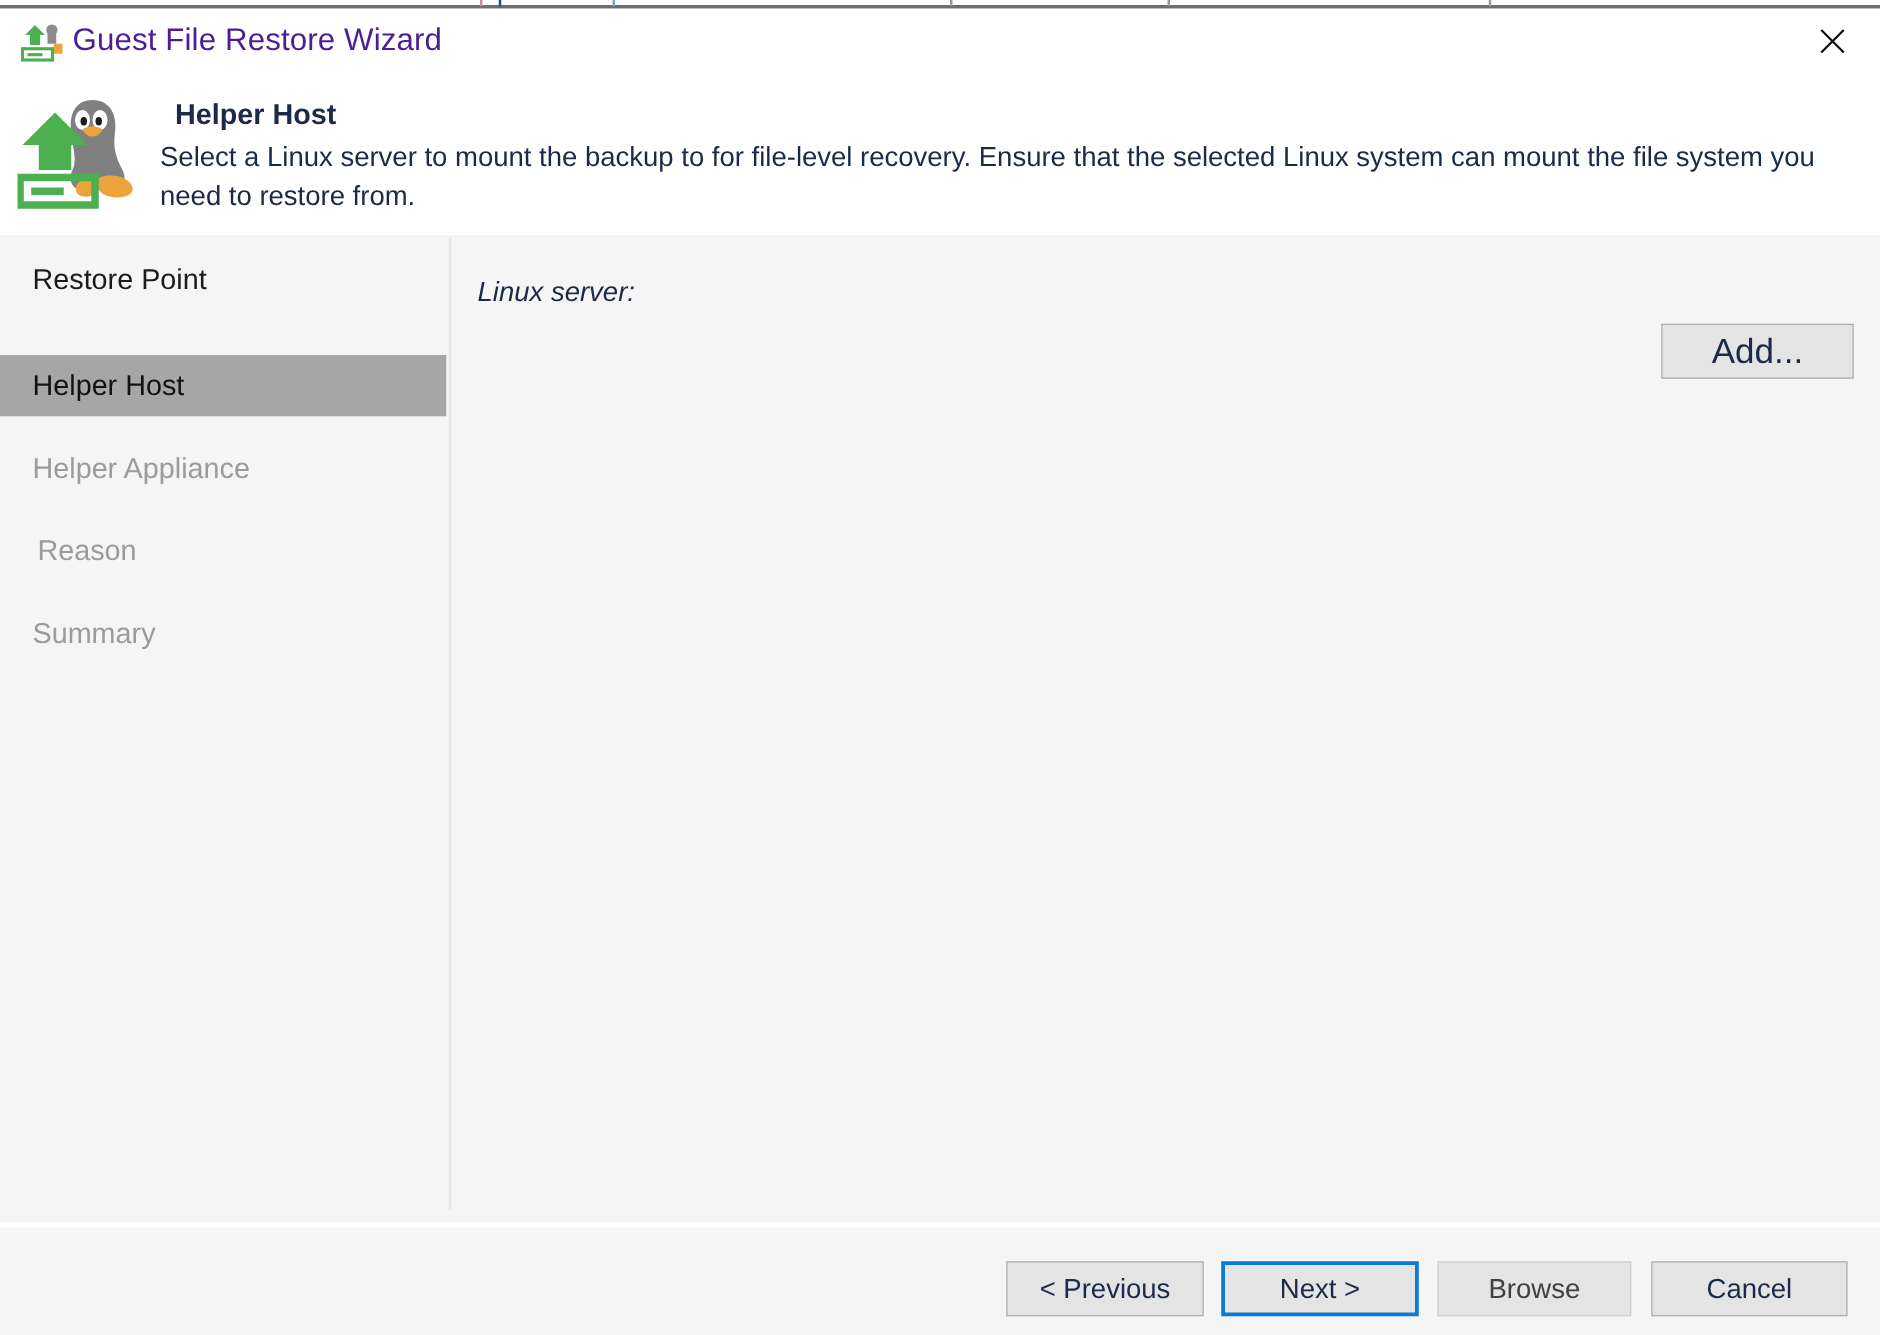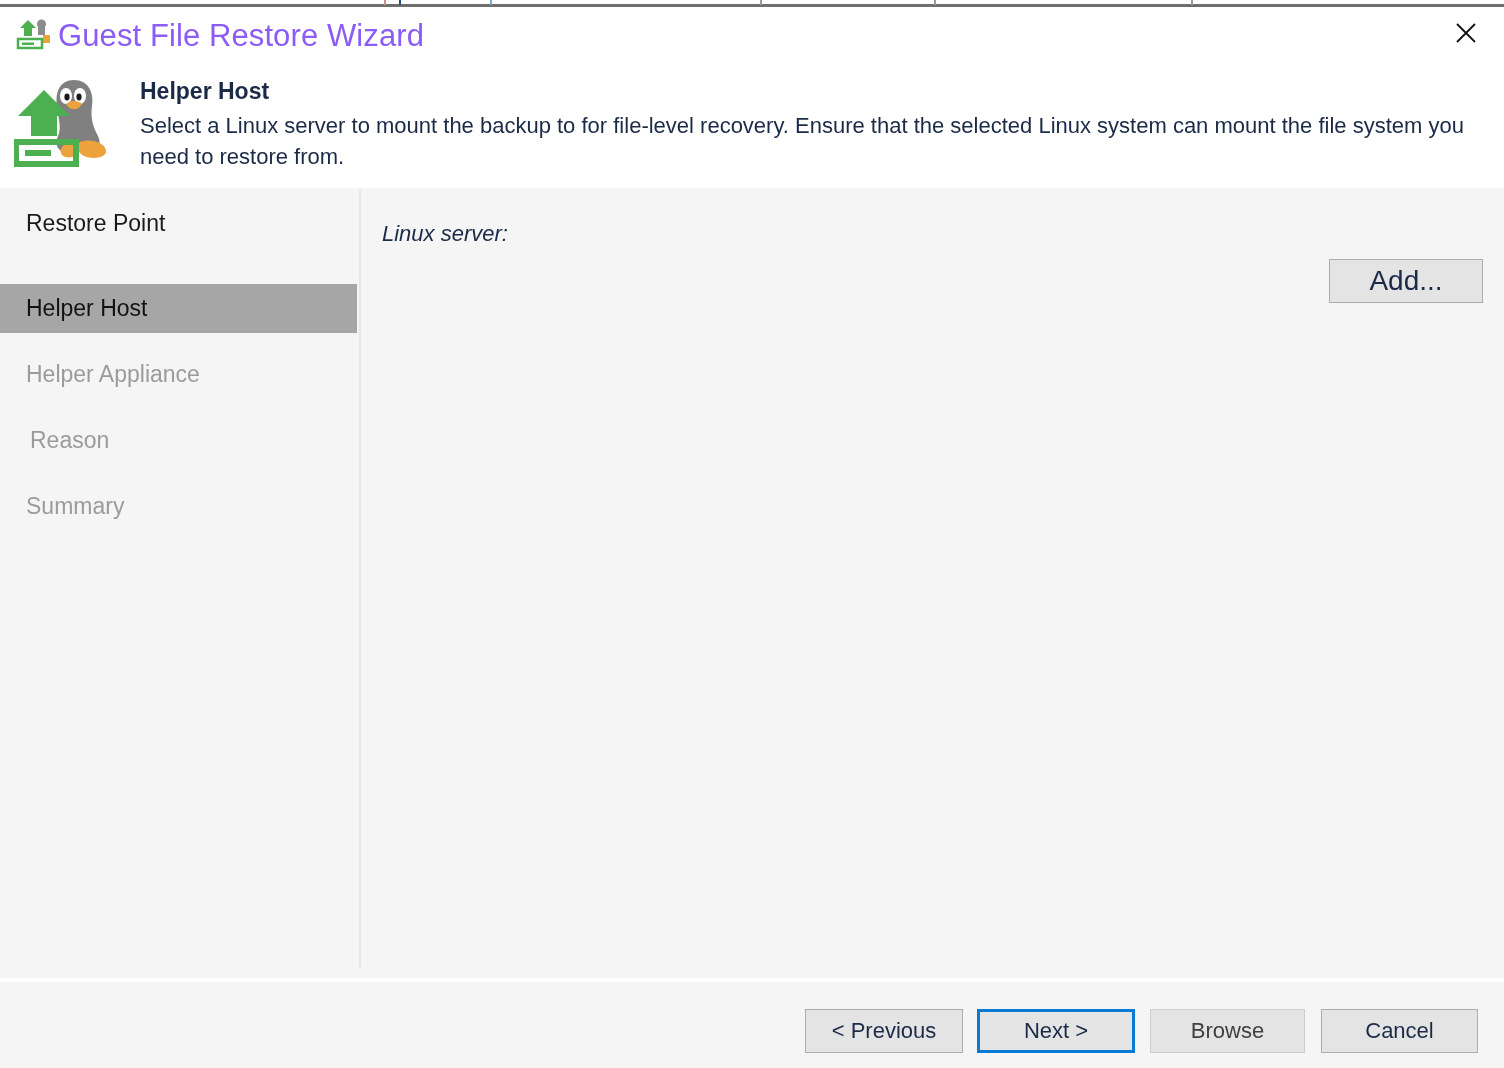--- a/index.html
+++ b/index.html
@@ -50,22 +50,22 @@
     background: #ffffff;
   }
   #title-icon {
     position: absolute;
     left: 16px; top: 8px;
     width: 38px; height: 38px;
   }
   #title-text {
     position: absolute;
     left: 58px; top: 11px;
-    font-size: 31px;
-    color: #8b5cf6;
+    font-size: 25px;
+    color: #4c1d95;
     letter-spacing: 0.1px;
     white-space: nowrap;
   }
   #close-button {
     position: absolute;
     right: 8px; top: 0;
     width: 60px; height: 52px;
     display: flex;
     align-items: center;
     justify-content: center;
@@ -88,21 +88,21 @@
   #header-title {
     position: absolute;
     left: 140px; top: 18px;
     font-size: 23px;
     font-weight: bold;
     color: #1b2a47;
     white-space: nowrap;
   }
   #header-desc {
     position: absolute;
-    left: 140px; top: 50px;
+    left: 128px; top: 50px;
     width: 1330px;
     font-size: 22px;
     line-height: 31px;
     color: #1b2a47;
   }
   #header-divider {
     position: absolute;
     left: 0; top: 179px;
     width: 1504px; height: 2px;
     background: #ffffff;

